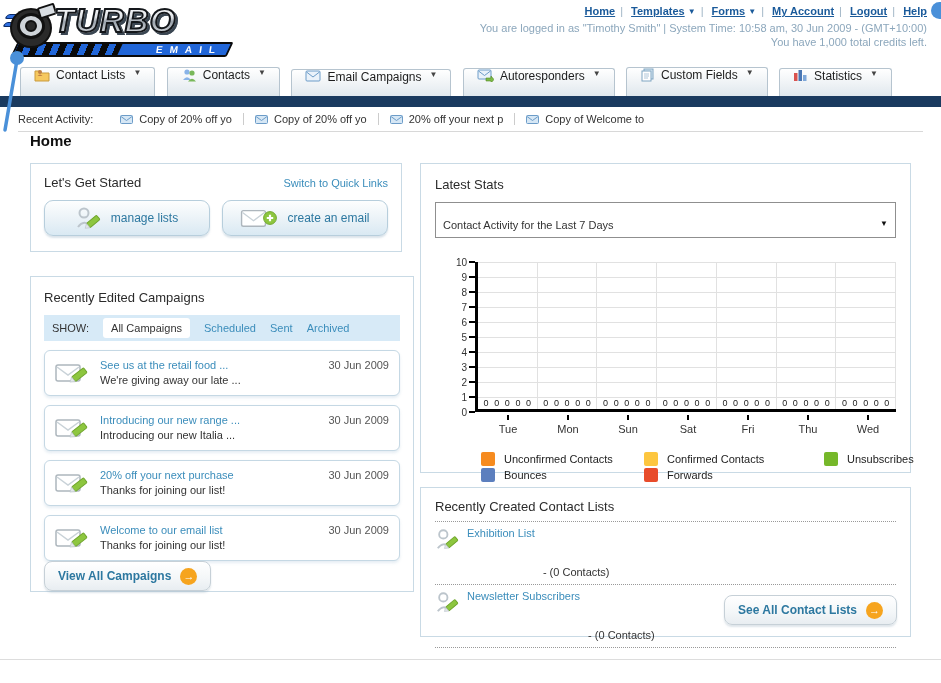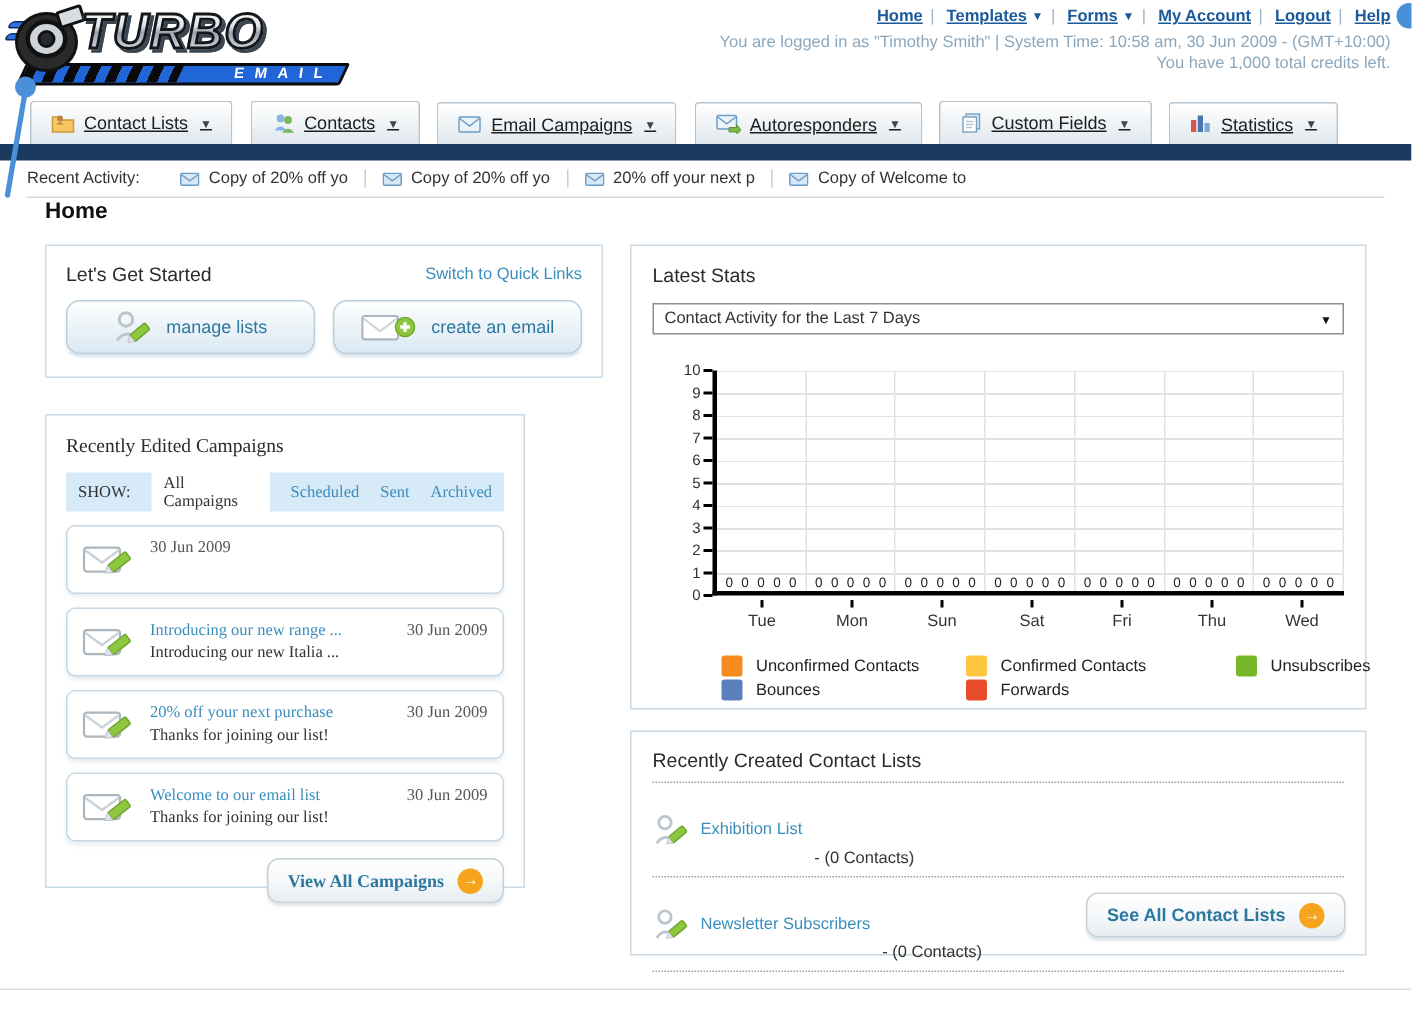--- a/index.html
+++ b/index.html
@@ -30,23 +30,23 @@
   .top-links .sep { color:#9db3c4; margin:0 5px; }
   .caret { color:#1A5A9A; font-size:8px; vertical-align:1px; }
   .login-line { position:absolute; top:22px; right:14px; font-size:11px; color:#8CA7BC; }
   .credits-line { position:absolute; top:36px; right:14px; font-size:11px; color:#8CA7BC; }
   .corner-dot { position:absolute; top:2px; right:-7px; width:17px; height:17px; border-radius:50%; background:#4A90D9; z-index:5; }
 
   .pin { position:absolute; left:0; top:48px; width:32px; height:86px; z-index:6; pointer-events:none; }
 
   
   .navtabs { position:absolute; top:67px; left:0; width:941px; height:30px; background:#fff; padding-left:20px; white-space:nowrap; }
-  .navtab { display:inline-flex; align-items:center; gap:6px; height:29px; padding:0 13px; margin-right:7px;
+  .navtab { display:inline-flex; gap:6px; height:29px; padding:0 13px; margin-right:7px;
     background:linear-gradient(180deg,#ffffff 0%,#eef2f5 55%,#dfe7ed 100%); border:1px solid #B6C4CF; border-bottom:none;
-    border-radius:3px 3px 0 0; font-size:12px; color:#1d1d1d; cursor:pointer;text-decoration:underline; }
+    border-radius:3px 3px 0 0; font-size:12px; color:#1d1d1d; cursor:pointer; }
   .navtab .caret2 { font-size:8px; color:#444; margin-left:2px; }
   .navy-bar { position:absolute; top:96px; left:0; width:941px; height:11px; background:#1A3A5F; }
 
   
   .recent-activity { position:absolute; top:107px; left:18px; width:905px; height:25px; display:flex; align-items:center;
     font-size:11px; color:#333; border-bottom:1px solid #D8D8D8; }
   .ra-label { margin-right:16px; color:#333; }
   .ra-item { display:flex; align-items:center; gap:6px; padding:0 11px; cursor:pointer; color:#333; }
   .ra-item.divided { border-right:1px solid #CCC; }
 
@@ -59,62 +59,62 @@
   .panel-get-started { top:163px; left:30px; width:372px; height:89px; padding:11px 13px; }
   .pgs-head { display:flex; justify-content:space-between; align-items:center; }
   .panel-title { font-size:13px; color:#2b2b2b; }
   .switch-link { font-size:11px; color:#3B8DBB; cursor:pointer; }
   .pgs-buttons { display:flex; gap:12px; margin-top:10px; }
   .big-btn { flex:1; height:36px; display:flex; align-items:center; justify-content:center; gap:9px;
     background:linear-gradient(180deg,#FDFEFE 0%,#EAF2F7 55%,#D9E9F3 100%); border:1px solid #B7CEDC; border-radius:9px;
     box-shadow:0 2px 2px rgba(150,175,195,.35); font-size:12px; font-weight:normal; color:#2D78A0; cursor:pointer; }
 
   
-  .panel-campaigns { top:276px; left:30px; width:320px; height:316px; padding:11px 13px;font-family:Liberation Serif, serif; }
+  .panel-campaigns { top:276px; left:30px; width:384px; height:316px; padding:11px 13px; }
   .show-bar { margin-top:9px; height:26px; background:#D7EAF7; display:flex; align-items:center; padding:0 8px; gap:14px; font-size:11px; }
   .show-label { color:#333; }
   .show-tab { color:#3B8DBB; cursor:pointer; }
   .show-tab.sel { background:#fff; color:#333; padding:4px 8px; border-radius:3px; }
   .camp-card { margin-top:9px; height:46px; border:1px solid #C5D8E4; border-radius:6px; display:flex; align-items:center;
     padding:4px 10px; gap:9px; box-shadow:0 2px 3px rgba(170,195,215,.3); cursor:pointer; background:#fff; }
   .camp-text { flex:1; line-height:15px; }
   .camp-title { font-size:11px; color:#3B8DBB; display:block; }
   .camp-sub { font-size:11px; color:#333; display:block; }
   .camp-date { font-size:11px; color:#555; align-self:flex-start; padding-top:4px; }
-  .view-all-row { display:flex; justify-content:flex-end; margin-top:11px; }
+  .view-all-row { display:flex; justify-content:flex-start; margin-top:0; }
 
   .pill-btn { display:inline-flex; align-items:center; gap:9px; height:30px; padding:0 13px;
     background:linear-gradient(180deg,#ffffff 0%,#f3f6f8 60%,#e8edf1 100%); border:1px solid #C6D0D7; border-radius:8px;
     box-shadow:0 2px 2px rgba(160,180,195,.35); font-size:12px; font-weight:bold; color:#2D78A0; cursor:pointer; }
   .arrow-circle { width:17px; height:17px; border-radius:50%; background:#F6A41E; color:#fff; font-size:11px; font-weight:bold;
     display:inline-flex; align-items:center; justify-content:center; line-height:1; }
 
   
   .panel-stats { top:163px; left:420px; width:491px; height:310px; padding:11px 14px; }
-  .select-box { margin-top:9px; height:21px; border:1px solid #8F8F8F; background:#fff; display:flex; align-items:flex-end;
-    justify-content:space-between; padding:4px 7px; font-size:11px; color:#333; cursor:pointer; }
+  .select-box { margin-top:9px; height:36px; border:1px solid #8F8F8F; background:#fff; display:flex; align-items:flex-start;
+    justify-content:space-between; padding:16px 7px; font-size:11px; color:#333; cursor:pointer; }
   .select-caret { font-size:8px; color:#111; }
   .chart-wrap { position:relative; margin-top:24px; margin-left:8px; height:150px; }
   .plot { position:absolute; left:32px; top:0; width:421px; height:150px; border-left:3px solid #000; border-bottom:3px solid #000;
     background:repeating-linear-gradient(to bottom,#E1E1E1 0 1px,transparent 1px 15px); display:flex; }
   .cgroup { width:60px; height:100%; border-right:1px solid #E1E1E1; position:relative; }
   .zeros { position:absolute; left:0; right:0; bottom:1px; display:flex; justify-content:space-evenly; font-size:9px; color:#222; }
   .ylbl { position:absolute; width:24px; text-align:right; font-size:10px; color:#333; left:0; }
   .ytick { position:absolute; left:26px; width:6px; height:2px; background:#000; }
   .xlabels { position:absolute; left:35px; top:153px; width:421px; display:flex; }
   .daylbl { width:60px; text-align:center; font-size:11px; color:#333; }
   .xtick { display:block; width:2px; height:5px; background:#000; margin:0 auto 3px auto; }
   .legend { margin-top:40px; margin-left:46px; display:grid; grid-template-columns:163px 180px auto; row-gap:2px; }
   .legitem { display:flex; align-items:center; gap:9px; font-size:11px; color:#222; }
   .sw { width:14px; height:14px; border-radius:2px; display:inline-block; }
 
   
   .panel-contacts { top:487px; left:420px; width:491px; height:150px; padding:11px 14px; }
   .pc-title { font-size:13px; color:#2b2b2b; padding-bottom:7px; border-bottom:1px dotted #999; }
-  .cl-row { display:flex; align-items:center; gap:8px; padding:5px 0 6px 0; border-bottom:1px dotted #999; font-size:11px; cursor:pointer; }
+  .cl-row { display:flex; gap:8px; padding:5px 0 6px 0; border-bottom:1px dotted #999; font-size:11px; cursor:pointer; }
   .cl-link { color:#3B8DBB; }
   .cl-detail { color:#333;margin-top:39px; }
   .see-all-row { position:absolute; right:13px; bottom:11px; }
 
   .footer-line { position:absolute; top:659px; left:0; width:941px; border-top:1px solid #DDD; }
 </style>
 </head>
 <body>
 
 <div class="header">
@@ -285,20 +285,24 @@
 
   <div class="camp-card">
     <svg width="36" height="30" viewBox="0 0 36 30">
         <rect x="1" y="7" width="24" height="16" rx="2" fill="#fff" stroke="#ADB6BD" stroke-width="1.5"></rect>
         <path d="M2 9 l11 8 11-8" fill="none" stroke="#C9D2D8" stroke-width="1.5"></path>
         <g transform="rotate(-38 24 17)">
           <rect x="17" y="14" width="15" height="6" rx="1" fill="#8DC63F" stroke="#6FA52C"></rect>
           <path d="M17 14 l-4.5 3 4.5 3 z" fill="#E2E6E9" stroke="#B9C2C9" stroke-width="0.6"></path>
         </g>
       </svg>
+    <span class="camp-text">
+        <span class="camp-title">See us at the retail food ...</span>
+        <span class="camp-sub">We're giving away our late ...</span>
+      </span>
     <span class="camp-date">30 Jun 2009</span>
   </div>
   <div class="camp-card">
     <svg width="36" height="30" viewBox="0 0 36 30">
         <rect x="1" y="7" width="24" height="16" rx="2" fill="#fff" stroke="#ADB6BD" stroke-width="1.5"></rect>
         <path d="M2 9 l11 8 11-8" fill="none" stroke="#C9D2D8" stroke-width="1.5"></path>
         <g transform="rotate(-38 24 17)">
           <rect x="17" y="14" width="15" height="6" rx="1" fill="#8DC63F" stroke="#6FA52C"></rect>
           <path d="M17 14 l-4.5 3 4.5 3 z" fill="#E2E6E9" stroke="#B9C2C9" stroke-width="0.6"></path>
         </g>

